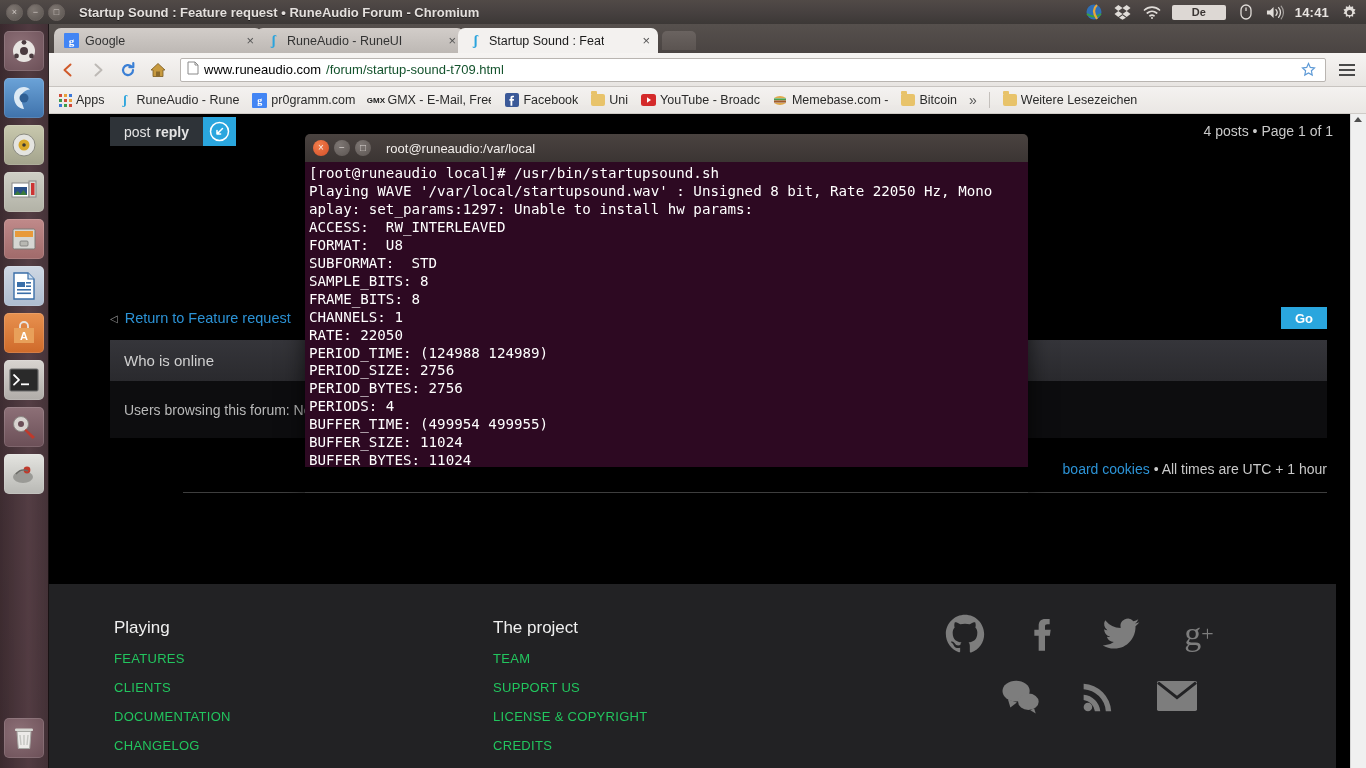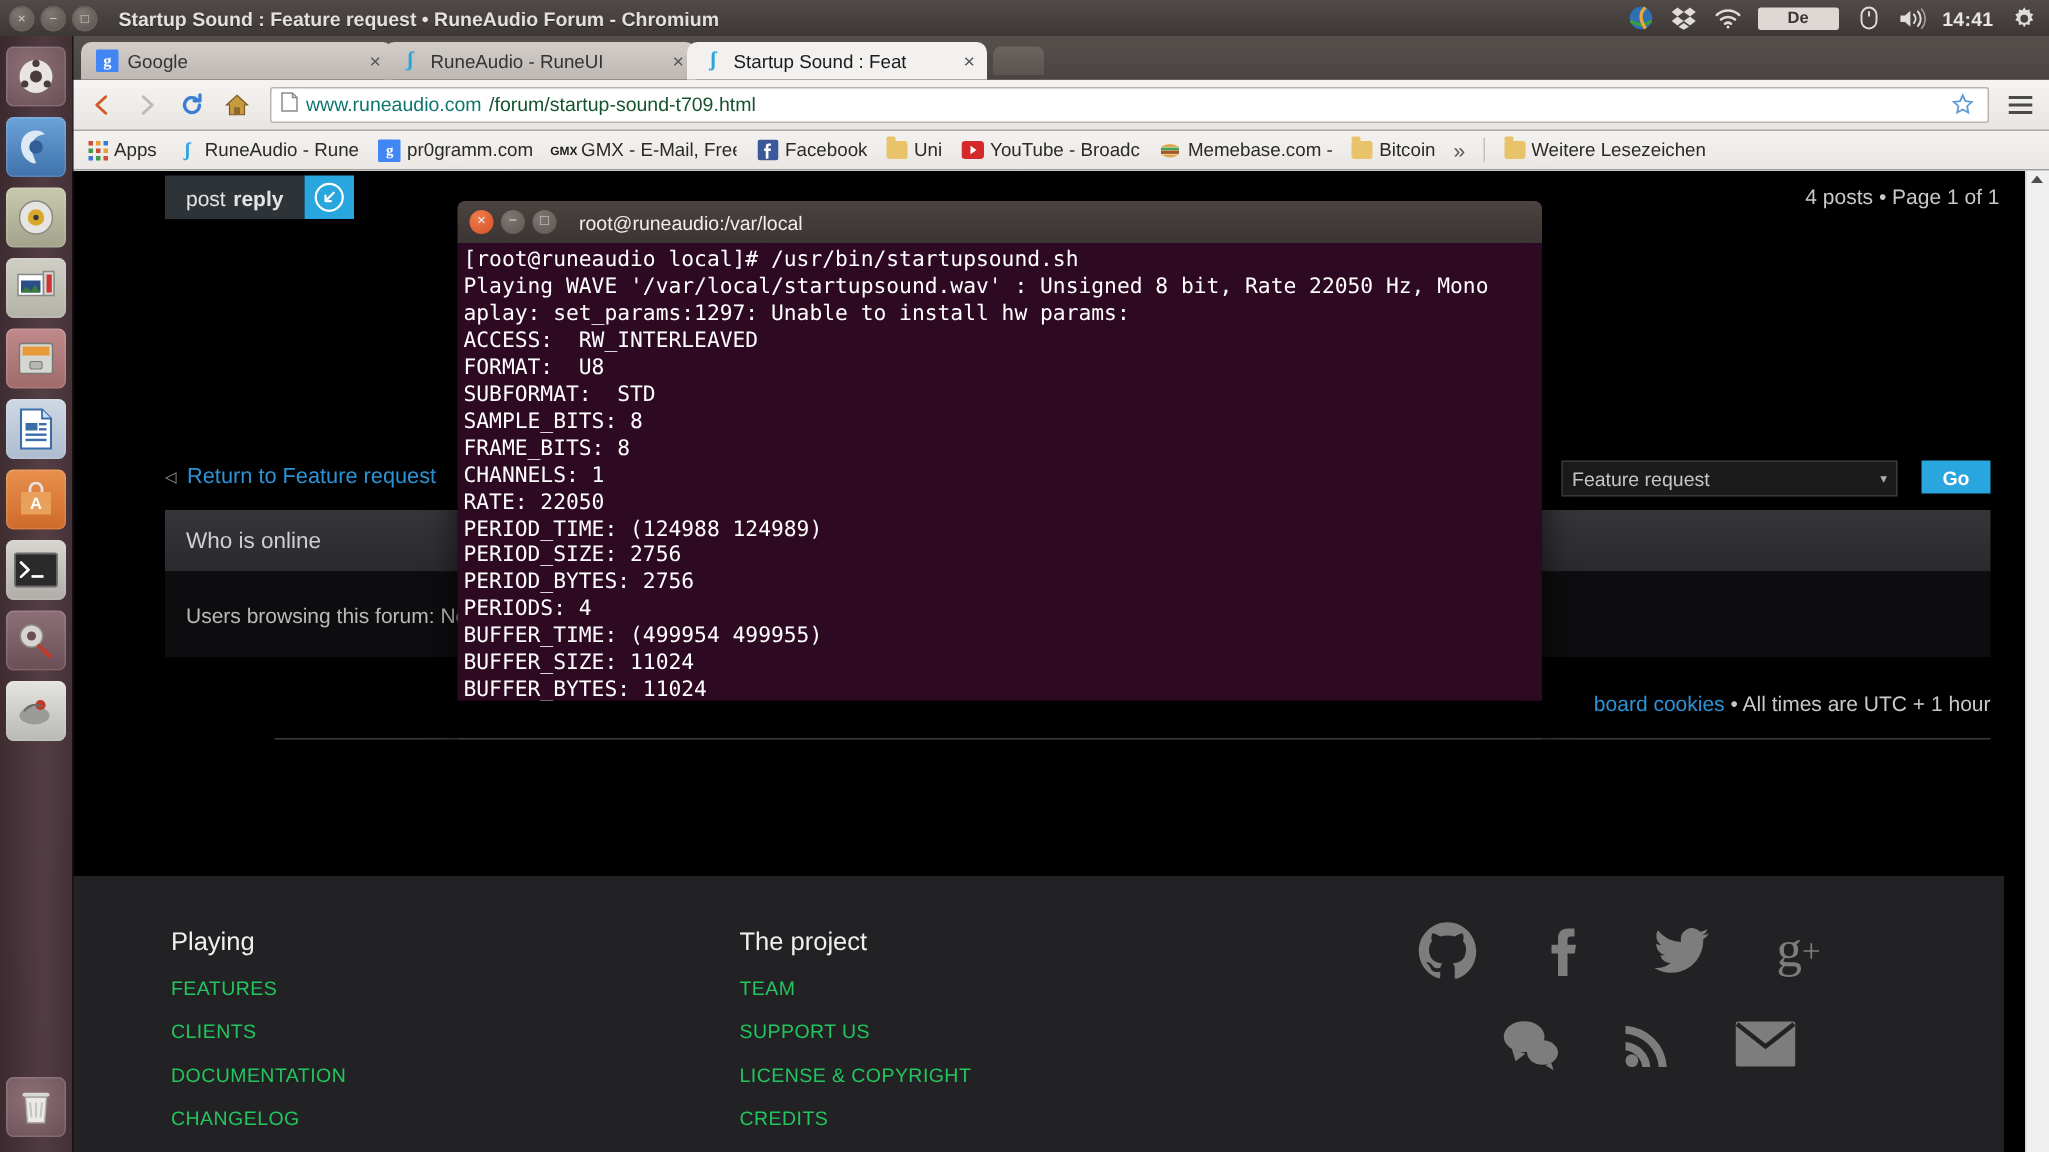--- a/index.html
+++ b/index.html
@@ -109,21 +109,21 @@
     height: 33px; background: linear-gradient(to bottom,#f6f4f2,#e8e5e2);
     border-bottom: 1px solid #c8c4c0;
     display: flex; align-items: center; padding: 0 8px; gap: 6px;
   }
   .nav-btn { width: 24px; height: 24px; display:flex; align-items:center; justify-content:center; }
   #omnibox {
     flex: 1; height: 22px; background: #fff; border: 1px solid #b9b5b1;
     border-radius: 2px; display: flex; align-items: center; gap: 5px;
     padding: 0 6px; font-size: 13px; margin: 0 4px;
   }
-  #omnibox .url-host { color: #0f766e; }
+  #omnibox .url-host { color: #000000; }
   #omnibox .url-path { color: #14532d; }
   .star-ico, .menu-ico { width: 22px; height: 22px; display:flex;align-items:center;justify-content:center; }
 
   #bookmarks {
     height: 26px; background: linear-gradient(to bottom,#f4f2f0,#eae7e4);
     border-bottom: 1px solid #cfcbc7;
     display: flex; align-items: center; padding: 0 6px; gap: 3px;
     font-size: 12.5px; color: #2a2a2a; overflow: hidden;
   }
   .bm { display: flex; align-items: center; gap: 4px; padding: 2px 5px; border-radius: 2px; white-space: nowrap; }
@@ -441,24 +441,20 @@
           </div>
         </div>
 
         <div class="posts-count">4 posts • Page 1 of 1</div>
 
         <div class="return-link">
           <span class="arrow-ico">◁</span>
           <span>Return to Feature request</span>
         </div>
 
-        <div class="jump-select">
-          <span>Feature request</span>
-          <span class="caret">▾</span>
-        </div>
         <div class="jump-go">Go</div>
 
         <div class="panel-block panel-head">
           <span>Who is online</span>
         </div>
         <div class="panel-block panel-body">
           <span>Users browsing this forum: No</span>
         </div>
 
         <div class="hr-line"></div>

